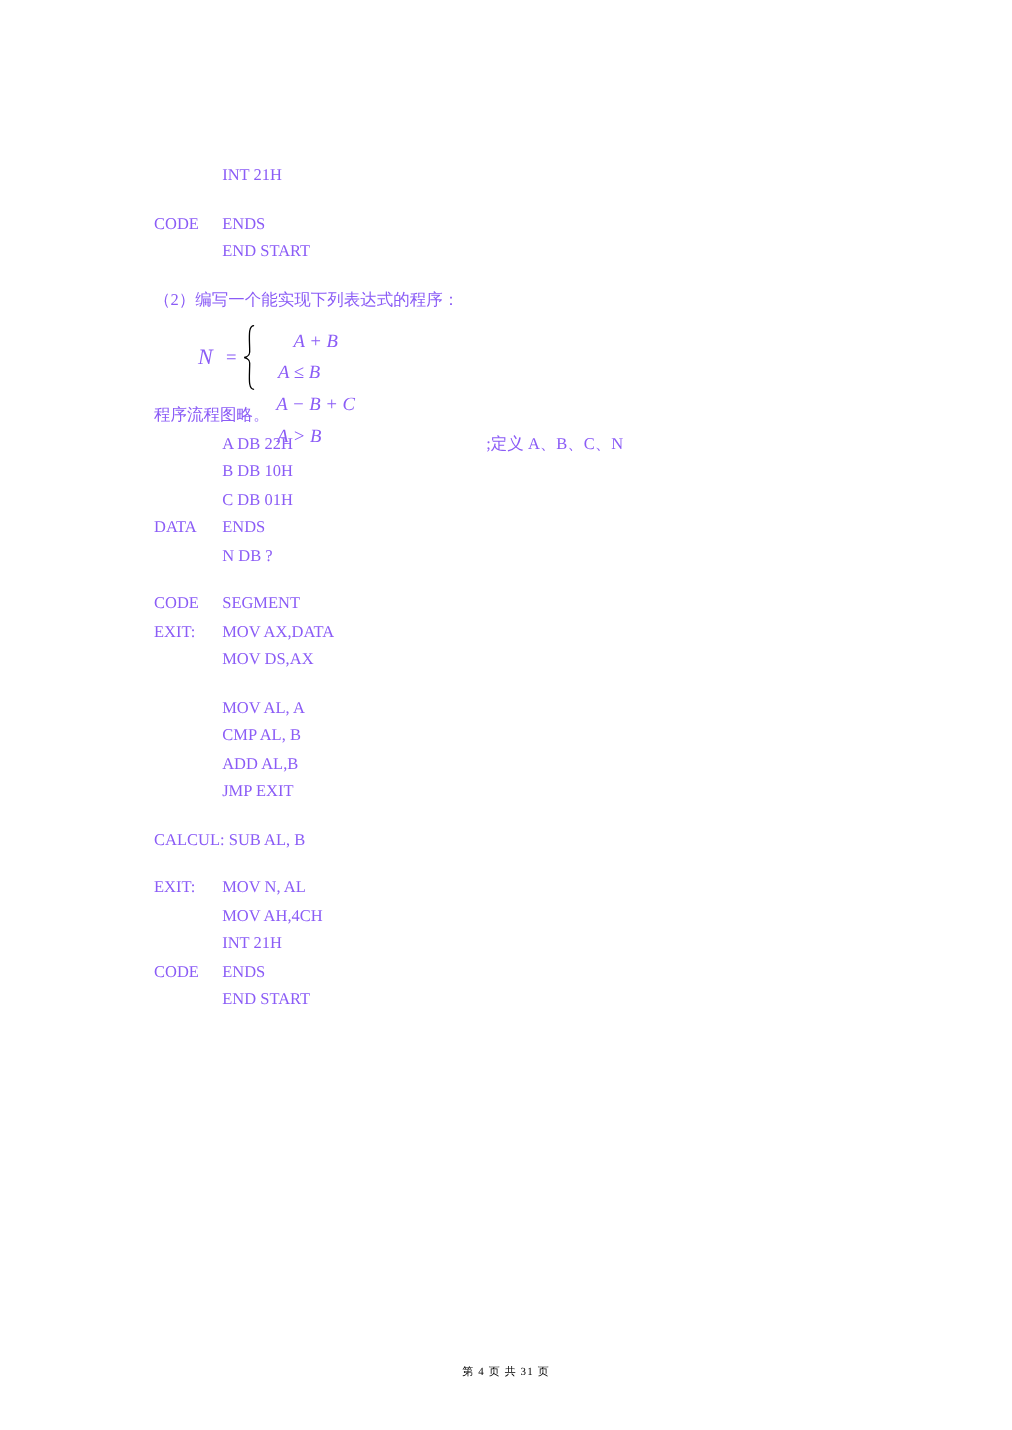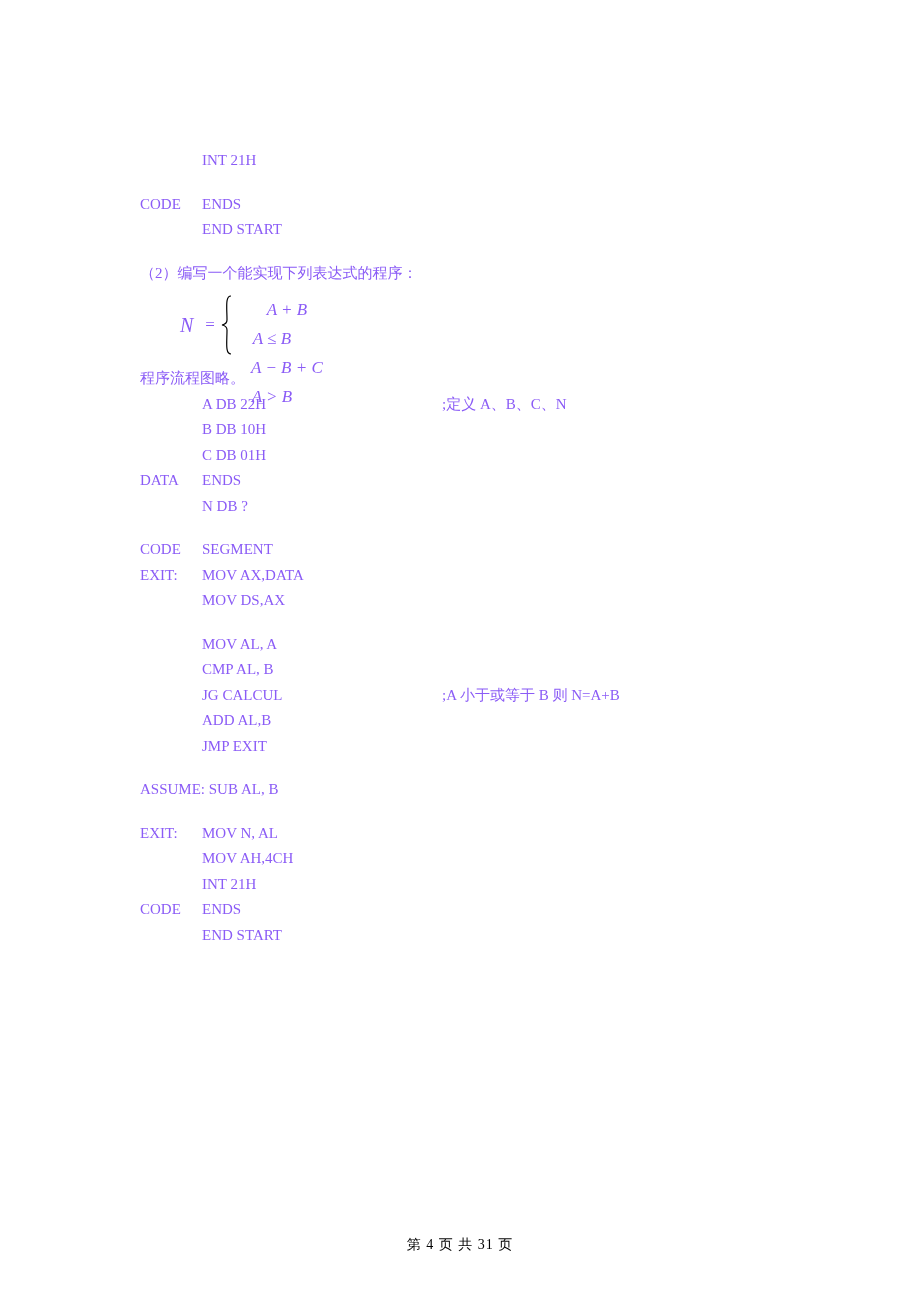--- a/index.html
+++ b/index.html
@@ -95,21 +95,21 @@
     font-size: 15px;
   }
   .formula-desc .bold {
     font-weight: bold;
   }
   .footer {
     position: absolute;
     bottom: 46px;
     width: 100%;
     text-align: center;
-    font-size: 14px;
+    font-size: 10px;
     font-family: "SimSun", serif;
     letter-spacing: 1px;
   }
   .spacer {
     height: 18px;
   }
   .bold {
     font-weight: bold;
   }
 </style>
@@ -159,27 +159,26 @@
     <div class="spacer"></div>
 
     <div class="code-line"><span class="label-col">CODE</span><span class="inst-col">SEGMENT</span></div>
     <div class="code-line"><span class="label-col">EXIT:</span><span class="inst-col">MOV AX,DATA</span></div>
     <div class="code-line"><span class="label-col"></span><span class="inst-col">MOV DS,AX</span></div>
 
     <div class="spacer"></div>
 
     <div class="code-line"><span class="label-col"></span><span class="inst-col">MOV AL, A</span></div>
     <div class="code-line"><span class="label-col"></span><span class="inst-col">CMP AL, B</span></div>
-    <div class="code-line"><span class="label-col"></span><span class="inst-col2">JG CALCUL</span><span class="comment-col">;A 小于或等于 B 则 N=A+B</span></div>
     <div class="code-line"><span class="label-col"></span><span class="inst-col">ADD AL,B</span></div>
     <div class="code-line"><span class="label-col"></span><span class="inst-col">JMP EXIT</span></div>
 
     <div class="spacer"></div>
 
-    <div class="code-line"><span>ASSUME:</span> <span class="inst-col">SUB AL, B</span></div>
+    <div class="code-line"><span>CALCUL:</span> <span class="inst-col">SUB AL, B</span></div>
 
     <div class="spacer"></div>
 
     <div class="code-line"><span class="label-col">EXIT:</span><span class="inst-col">MOV N, AL</span></div>
     <div class="code-line"><span class="label-col"></span><span class="inst-col">MOV AH,4CH</span></div>
     <div class="code-line"><span class="label-col"></span><span class="inst-col">INT 21H</span></div>
     <div class="code-line"><span class="label-col">CODE</span><span class="inst-col">ENDS</span></div>
     <div class="code-line"><span class="label-col"></span><span class="inst-col">END START</span></div>
   </div>
 

